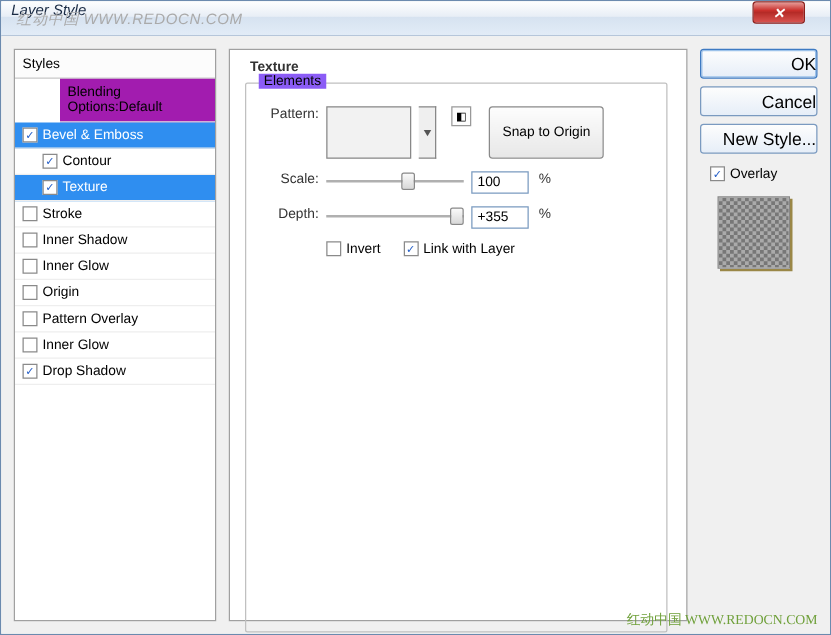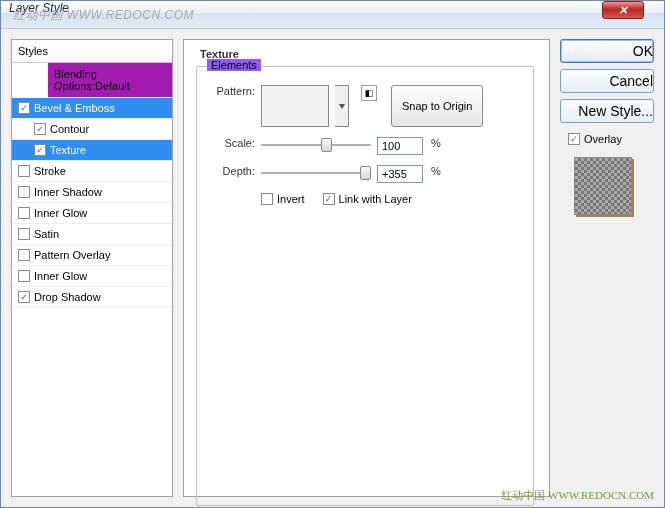--- a/index.html
+++ b/index.html
@@ -78,21 +78,21 @@
           <div class="style-row">
             <span class="cb"></span>
             <span>Inner Shadow</span>
           </div>
           <div class="style-row">
             <span class="cb"></span>
             <span>Inner Glow</span>
           </div>
           <div class="style-row">
             <span class="cb"></span>
-            <span>Satin</span>
+            <span>Origin</span>
           </div>
           <div class="style-row">
             <span class="cb"></span>
             <span>Pattern Overlay</span>
           </div>
           <div class="style-row">
             <span class="cb"></span>
             <span>Inner Glow</span>
           </div>
           <div class="style-row">

